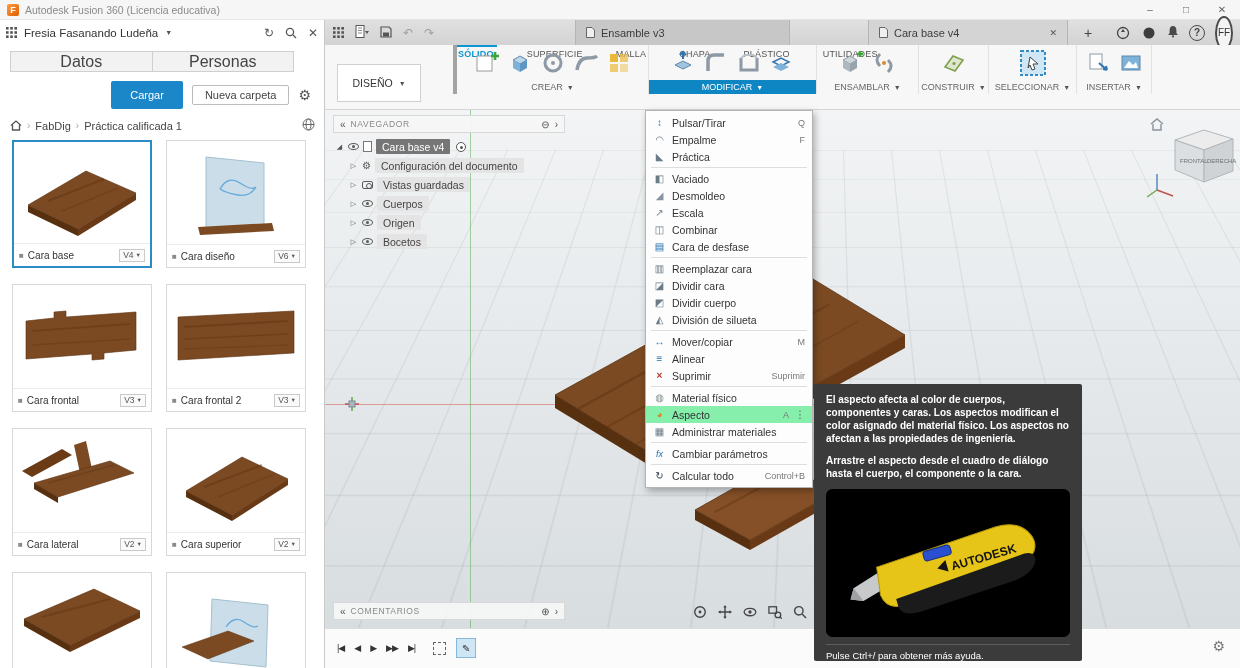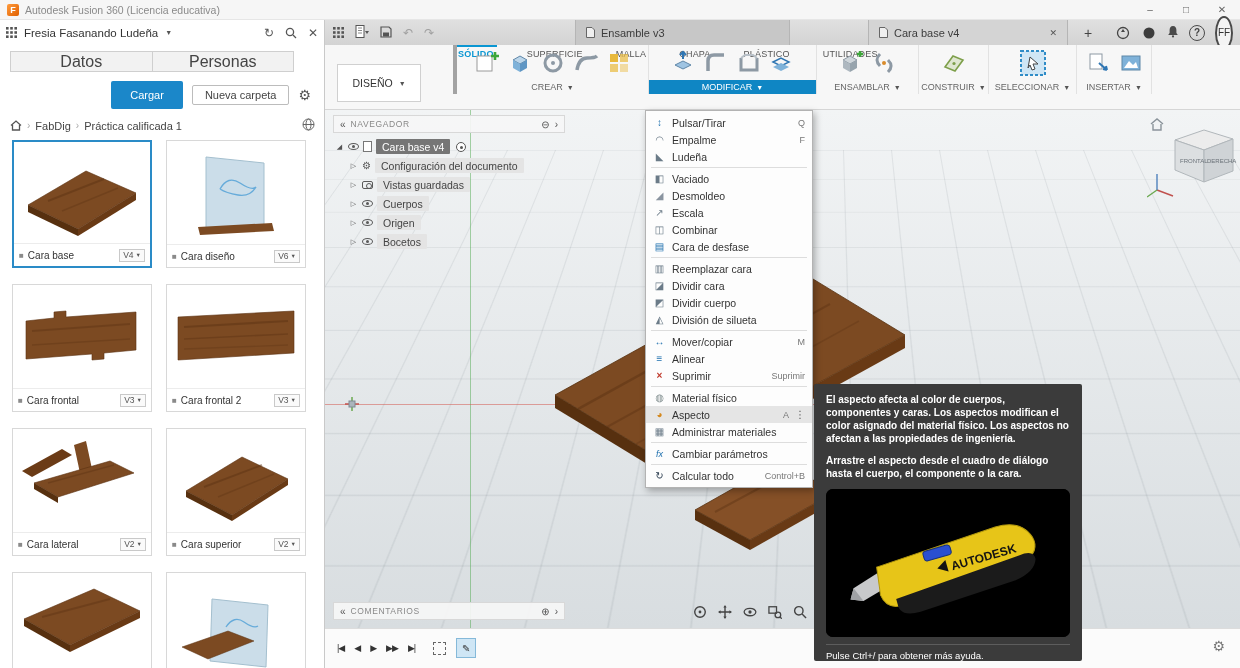--- a/index.html
+++ b/index.html
@@ -84,21 +84,21 @@
   .radio::after{content:"";position:absolute;left:3px;top:3px;width:3px;height:3px;background:#555;border-radius:50%}
   .cam{display:inline-block;width:11px;height:8px;border:1px solid #5a5a5a;border-radius:2px;position:relative}
   .cam::after{content:"";position:absolute;left:2.5px;top:1px;width:4px;height:4px;border:1px solid #5a5a5a;border-radius:50%}
   .child{margin-left:14px}
   .navbar{position:absolute;left:368px;top:492px;height:20px;display:flex;gap:11px;align-items:center;z-index:6;color:#444}
   .vcube{position:absolute;left:822px;top:8px;z-index:6}
 
   
   .modify-menu{position:absolute;left:645px;top:110px;width:168px;background:#fdfdfd;border:1px solid #b3b3b3;box-shadow:2px 3px 7px rgba(0,0,0,.3);z-index:70;padding:3px 0}
   .mi{height:17px;display:flex;align-items:center;gap:6px;padding:0 7px;font-size:10.5px;color:#333;white-space:nowrap}
-  .mi.hl{background:#e5e5e5}
+  .mi.hl{background:#86efac}
   .mic{width:13px;text-align:center;font-size:10px;line-height:1}
   .mil{flex:1}
   .mis{color:#777;font-size:9px}
   .more{color:#555;font-size:10px}
   .msep{height:1px;background:#ddd;margin:2px 5px}
   .ic0::before{content:"↕";color:#1d6fae}
   .ic1::before{content:"◠";color:#6b7b88}
   .ic2::before{content:"◣";color:#6b7b88}
   .ic3::before{content:"◧";color:#6b7b88}
   .ic4::before{content:"◢";color:#8a94a0}
@@ -680,21 +680,21 @@
         <span class="mil">Pulsar/Tirar</span>
         <span class="mis">Q</span>
       </div>
     <div class="mi">
         <span class="mic ic1"></span>
         <span class="mil">Empalme</span>
         <span class="mis">F</span>
       </div>
     <div class="mi">
         <span class="mic ic2"></span>
-        <span class="mil">Ludeña</span>
+        <span class="mil">Práctica</span>
       </div>
     <div class="msep"></div>
     <div class="mi">
         <span class="mic ic3"></span>
         <span class="mil">Vaciado</span>
       </div>
     <div class="mi">
         <span class="mic ic4"></span>
         <span class="mil">Desmoldeo</span>
       </div>

